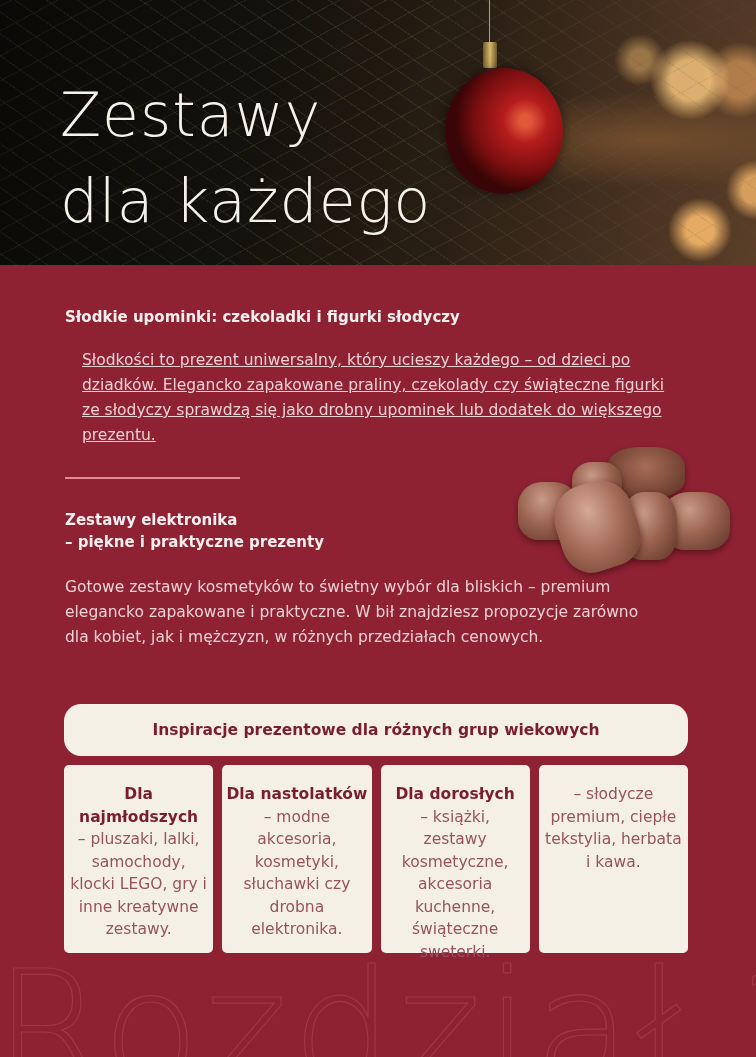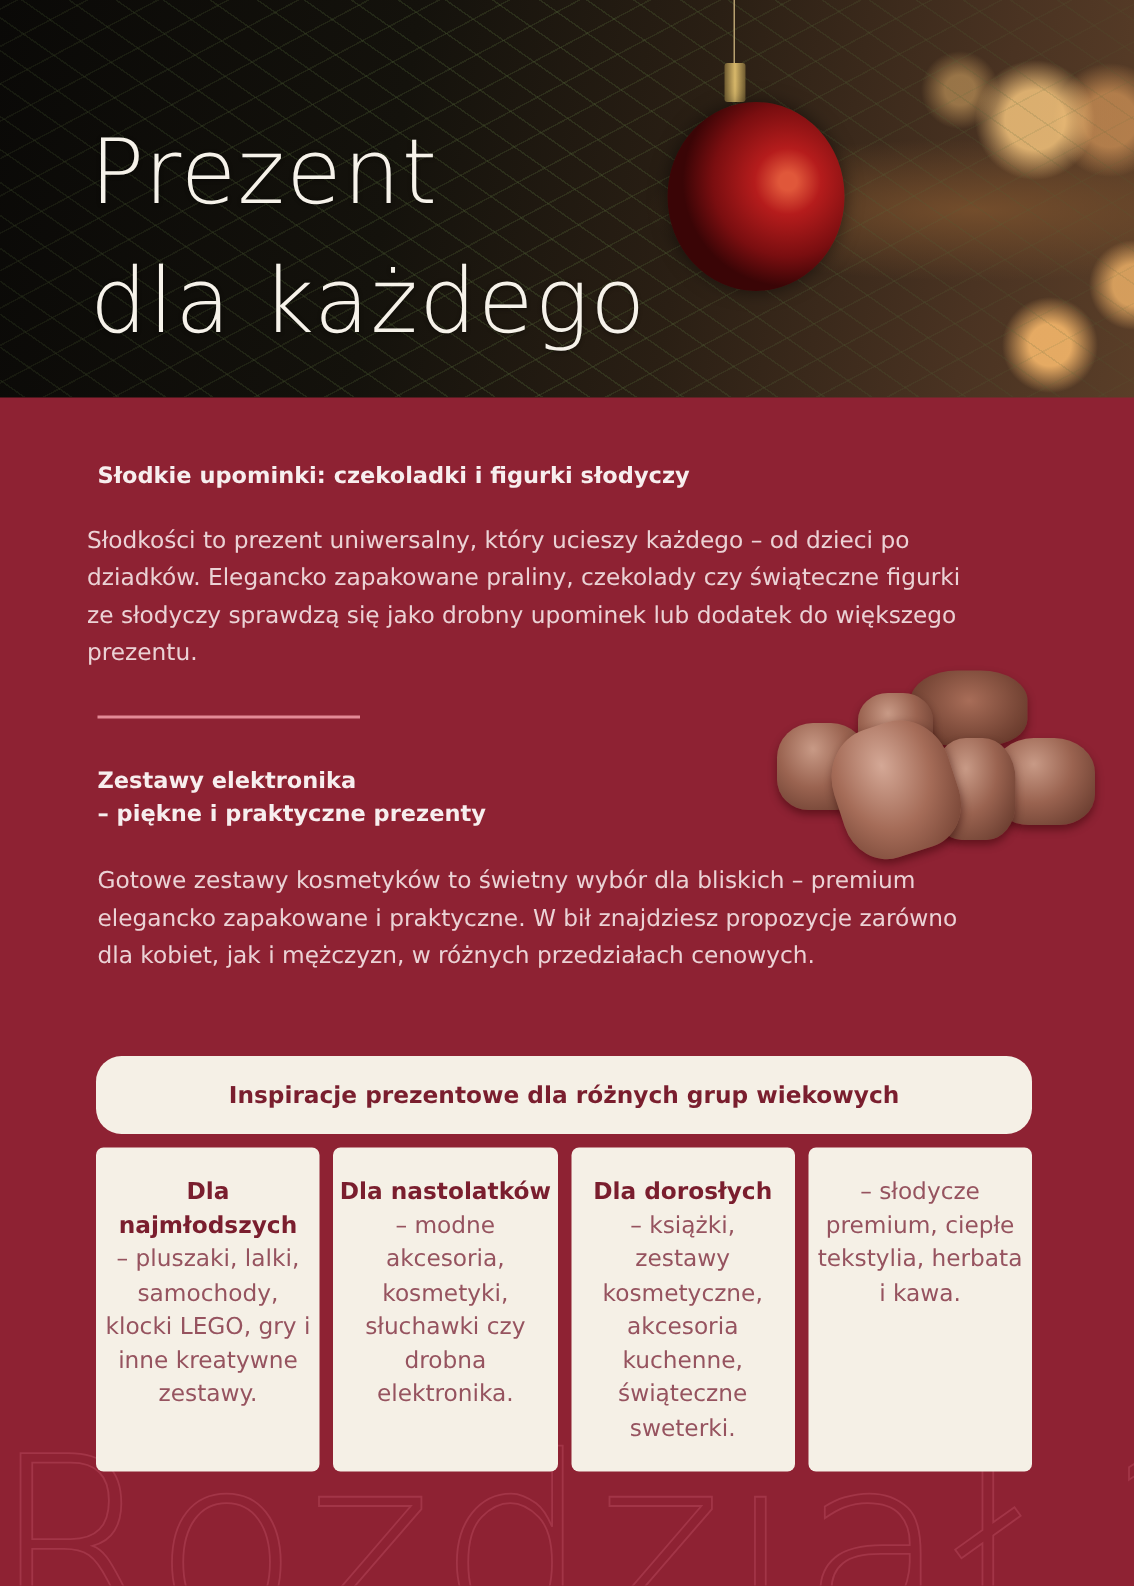--- a/index.html
+++ b/index.html
@@ -56,21 +56,21 @@
   
   .watermark {
     position: absolute; left: -6px; top: 950px;
     font-size: 160px; line-height: 160px; font-weight: 200;
     color: transparent; -webkit-text-stroke: 1.2px rgba(200,90,110,0.35);
     letter-spacing: 4px; white-space: nowrap; pointer-events: none;
   }
   .h3 { font-size: 15px; font-weight: bold; line-height: 22px; color: #f7eeee; }
   .para { font-size: 15.5px; line-height: 25px; color: #ebd2d5; }
   .s1-title { position: absolute; left: 65px; top: 306px; }
-  .s1-text  { position: absolute; left: 58px; top: 348px; width: 600px; }
+  .s1-text  { position: absolute; left: 82px; top: 348px; width: 600px; text-decoration: underline; }
   .divider  { position: absolute; left: 65px; top: 477px; width: 175px; height: 2px; background: #e38a96; }
   .s2-title { position: absolute; left: 65px; top: 509px; }
   .s2-text  { position: absolute; left: 65px; top: 575px; width: 600px; }
   
   .chocs { position: absolute; left: 512px; top: 442px; width: 225px; height: 130px; }
   .choc { position: absolute; border-radius: 40% 40% 35% 35%;
     background: radial-gradient(ellipse at 40% 30%, #c89a86 0%, #9a6350 45%, #5c3226 100%);
     box-shadow: 0 3px 6px rgba(40,0,0,0.45); }
   .choc.a { left: 6px;  top: 40px; width: 60px; height: 58px; }
   .choc.b { left: 60px; top: 20px; width: 50px; height: 45px; }
@@ -79,39 +79,39 @@
   .choc.e { left: 110px; top: 50px; width: 55px; height: 68px; }
   .choc.f { left: 45px; top: 40px; width: 80px; height: 88px; transform: rotate(-18deg);
     background: radial-gradient(ellipse at 45% 30%, #d4a896 0%, #a56c58 50%, #6a3a2c 100%); }
   
   .insp-header {
     position: absolute; left: 64px; top: 704px; width: 624px; height: 52px;
     background: #f5f0e6; border-radius: 17px;
     display: flex; align-items: center; justify-content: center;
     color: #7a1e2e; font-weight: bold; font-size: 15.5px;
   }
-  .cards { position: absolute; left: 64px; top: 765px; width: 624px; height: 216px; display: flex; gap: 9px; }
+  .cards { position: absolute; left: 64px; top: 765px; width: 624px; height: 188px; display: flex; gap: 9px; }
   .card {
     flex: 1; background: #f5f0e6; border-radius: 5px;
     padding-top: 18px; text-align: center; color: #8a4655;
     font-size: 15.5px; line-height: 22.5px;
   }
   .card-title { display: block; font-weight: bold; color: #7a1e2e; }
   .card-text { display: block; color: #96535f; padding: 0 6px; }
 </style>
 </head>
 <body>
 
 <div class="hero">
   <div class="needles"></div>
   <div class="ornament-string"></div>
   <div class="ornament-cap"></div>
   <div class="ornament"></div>
   <h1 class="hero-title">
-    <span>Prezent</span>
+    <span>Zestawy</span>
     <span>dla każdego</span>
   </h1>
 </div>
 
 <div class="watermark">Rozdział 2</div>
 
 <h2 class="h3 s1-title">Słodkie upominki: czekoladki i figurki słodyczy</h2>
 <p class="para s1-text">Słodkości to prezent uniwersalny, który ucieszy każdego – od dzieci po dziadków. Elegancko zapakowane praliny, czekolady czy świąteczne figurki ze słodyczy sprawdzą się jako drobny upominek lub dodatek do większego prezentu.</p>
 
 <div class="divider"></div>

